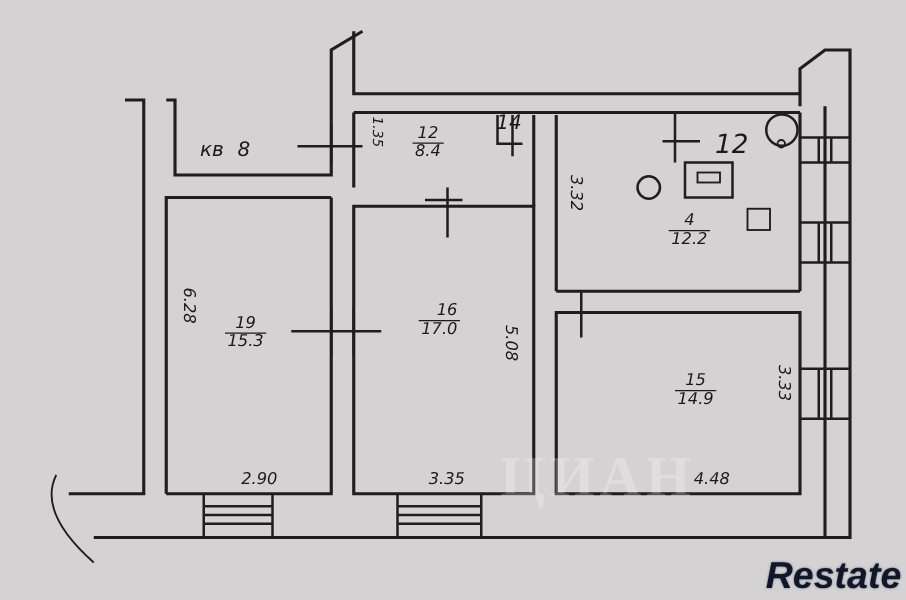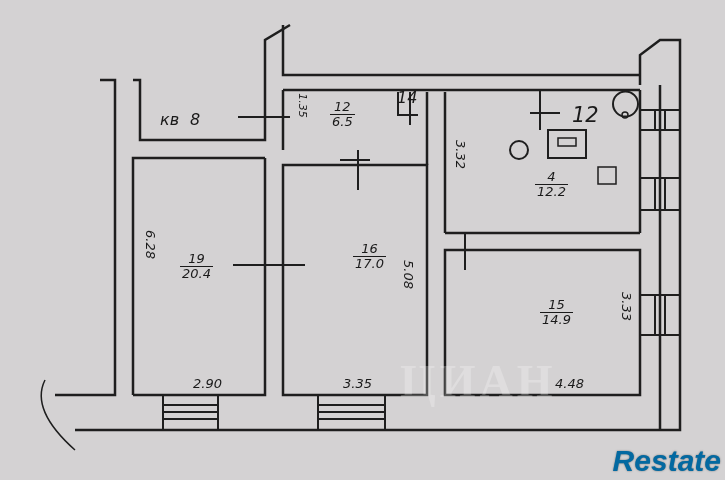--- a/index.html
+++ b/index.html
@@ -16,21 +16,21 @@
     font-style: italic; font-size: 13px; line-height: 1;
     white-space: nowrap;
   }
   .frac { position: absolute; text-align: center; color: #1a1a1a;
     font-family: "DejaVu Sans", sans-serif; font-style: italic; font-size: 13px; line-height: 1.1; }
   .frac .num { display: block; border-bottom: 1.5px solid #1a1a1a; padding: 0 2px; }
   .frac .den { display: block; padding: 0 2px; }
   .vert { transform: rotate(90deg); transform-origin: center; }
   .watermark { position: absolute; left: 400px; top: 355px; color: rgba(255,255,255,0.25);
     font-family: Liberation Serif, serif; font-size: 46px; font-weight: bold; letter-spacing: 4px; }
-  .logo { position: absolute; right: 4px; bottom: 2px; color: #0369a1;
+  .logo { position: absolute; right: 4px; bottom: 2px; color: #0f172a;
     font-family: "Liberation Sans", sans-serif; font-style: italic; font-size: 30px; font-weight: bold;
     text-shadow: 0 0 2px #777; }
 </style>
 </head>
 <body>
 
 <svg class="plan" width="725" height="480" viewBox="0 0 725 480">
   <g fill="none" stroke="#1e1e1e" stroke-width="2.5">
 
     <path d="M75 430 L680 430 L680 40 L660 40 L640 55 L640 85"></path>
@@ -72,29 +72,29 @@
     <path d="M410 92 L410 125" stroke-width="2"></path>
     <path d="M45 380 Q30 410 75 450" stroke-width="1.5"></path>
   </g>
 </svg>
 
 <span class="lbl" style="left:160px;top:112px;font-size:16px;">кв</span>
 <span class="lbl" style="left:190px;top:112px;font-size:16px;">8</span>
 
 <div class="frac" style="left:180px;top:252px;">
   <span class="num">19</span>
-  <span class="den">20.4</span>
+  <span class="den">15.3</span>
 </div>
-<div class="frac" style="left:353px;top:242px;">
+<div class="frac" style="left:335px;top:242px;text-align:right;">
   <span class="num">16</span>
   <span class="den">17.0</span>
 </div>
 <div class="frac" style="left:330px;top:100px;">
   <span class="num">12</span>
-  <span class="den">6.5</span>
+  <span class="den">8.4</span>
 </div>
 <span class="lbl" style="left:572px;top:105px;font-size:21px;">12</span>
 <div class="frac" style="left:535px;top:170px;">
   <span class="num">4</span>
   <span class="den">12.2</span>
 </div>
 <div class="frac" style="left:540px;top:298px;">
   <span class="num">15</span>
   <span class="den">14.9</span>
 </div>

